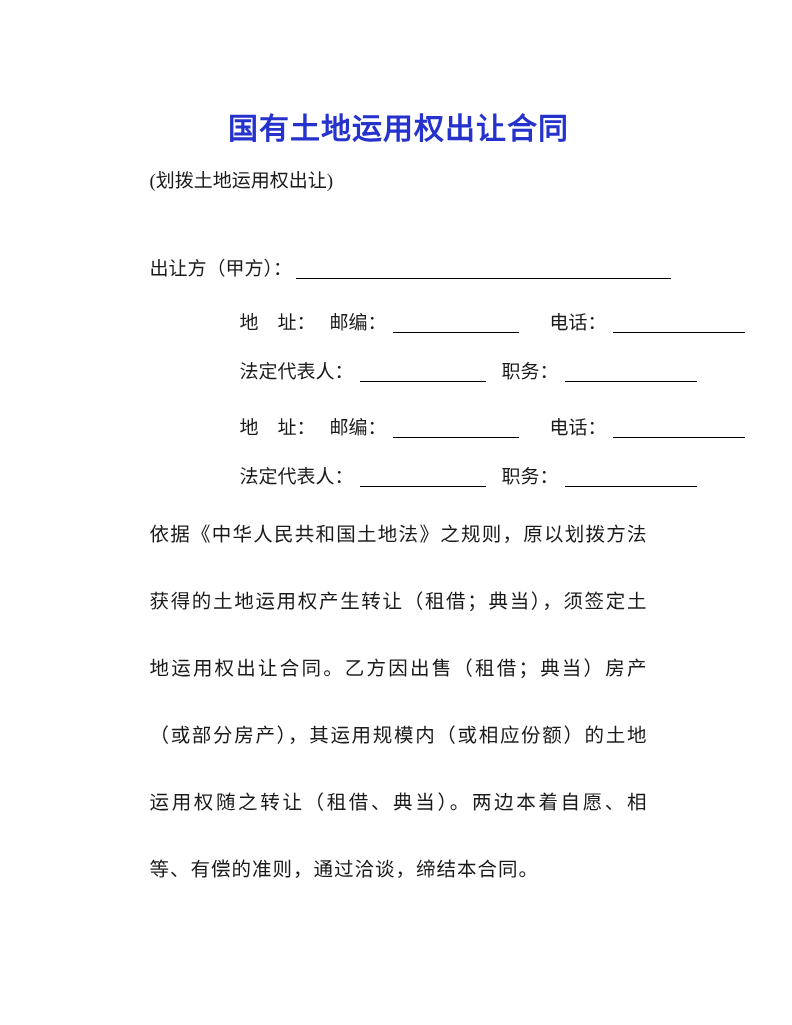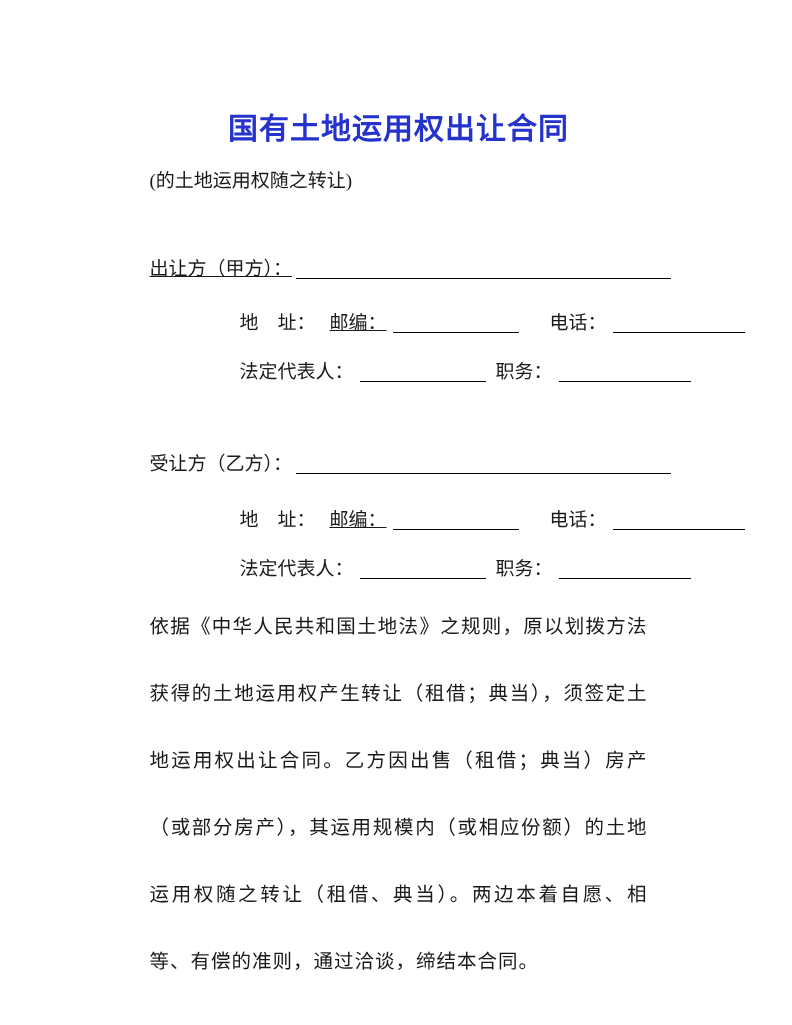--- a/index.html
+++ b/index.html
@@ -36,40 +36,40 @@
     line-height: 30px;
     color: #1a1a1a;
   }
   .form-row {
     font-size: 19px;
     line-height: 30px;
     white-space: nowrap;
     color: #1a1a1a;
   }
   .indent { margin-left: 90px; }
-  .mt-58 { margin-top: 58px; text-decoration: underline; }
+  .mt-58 { margin-top: 58px; }
   .mt-62 { margin-top: 62px; }
   .mt-24 { margin-top: 24px; }
   .mt-26 { margin-top: 26px; }
   .mt-19 { margin-top: 19px; }
   .blank {
     display: inline-block;
     border-bottom: 1.5px solid #000000;
     transform: translateY(4px);
     height: 16px;
     vertical-align: baseline;
   }
   .w-main  { width: 375px; margin-left: 4px; }
   .w-post  { width: 126px; margin-left: 6px; }
   .w-phone { width: 132px; margin-left: 6px; }
   .w-rep   { width: 126px; margin-left: 6px; }
   .w-duty  { width: 132px; margin-left: 6px; }
-  .gap-postal { margin-left: 14px; text-decoration: underline; }
+  .gap-postal { margin-left: 14px; }
   .gap-phone  { margin-left: 31px; }
-  .gap-duty   { margin-left: 10px; text-align: center; }
+  .gap-duty   { margin-left: 16px; text-align: center; }
   .article-heading {
     margin-top: 17px;
     margin-left: 90px;
     font-size: 19px;
     line-height: 30px;
     color: #1a1a1a;
   }
   .article-body {
     margin-top: 9px;
     font-size: 19.5px;
@@ -80,38 +80,35 @@
   }
 </style>
 </head>
 <body>
 
 <div class="page">
   <div class="content">
 
     <h1 class="doc-title">国有土地运用权出让合同</h1>
 
-    <div class="doc-subtitle">(的土地运用权随之转让)</div>
+    <div class="doc-subtitle">(划拨土地运用权出让)</div>
 
     <div>
       <div class="form-row mt-58">
         <span>出让方（甲方）：</span><span class="blank w-main"></span>
       </div>
       <div class="form-row indent mt-24">
         <span>地　址：</span><span class="gap-postal">邮编：</span><span class="blank w-post"></span><span class="gap-phone">电话：</span><span class="blank w-phone"></span>
       </div>
       <div class="form-row indent mt-19">
         <span>法定代表人：</span><span class="blank w-rep"></span><span class="gap-duty">职务：</span><span class="blank w-duty"></span>
       </div>
     </div>
 
     <div>
-      <div class="form-row mt-62">
-        <span>受让方（乙方）：</span><span class="blank w-main"></span>
-      </div>
       <div class="form-row indent mt-26">
         <span>地　址：</span><span class="gap-postal">邮编：</span><span class="blank w-post"></span><span class="gap-phone">电话：</span><span class="blank w-phone"></span>
       </div>
       <div class="form-row indent mt-19">
         <span>法定代表人：</span><span class="blank w-rep"></span><span class="gap-duty">职务：</span><span class="blank w-duty"></span>
       </div>
     </div>
 
     <div>
       <p class="article-body">依据《中华人民共和国土地法》之规则，原以划拨方法获得的土地运用权产生转让（租借；典当），须签定土地运用权出让合同。乙方因出售（租借；典当）房产（或部分房产），其运用规模内（或相应份额）的土地运用权随之转让（租借、典当）。两边本着自愿、相等、有偿的准则，通过洽谈，缔结本合同。</p>

